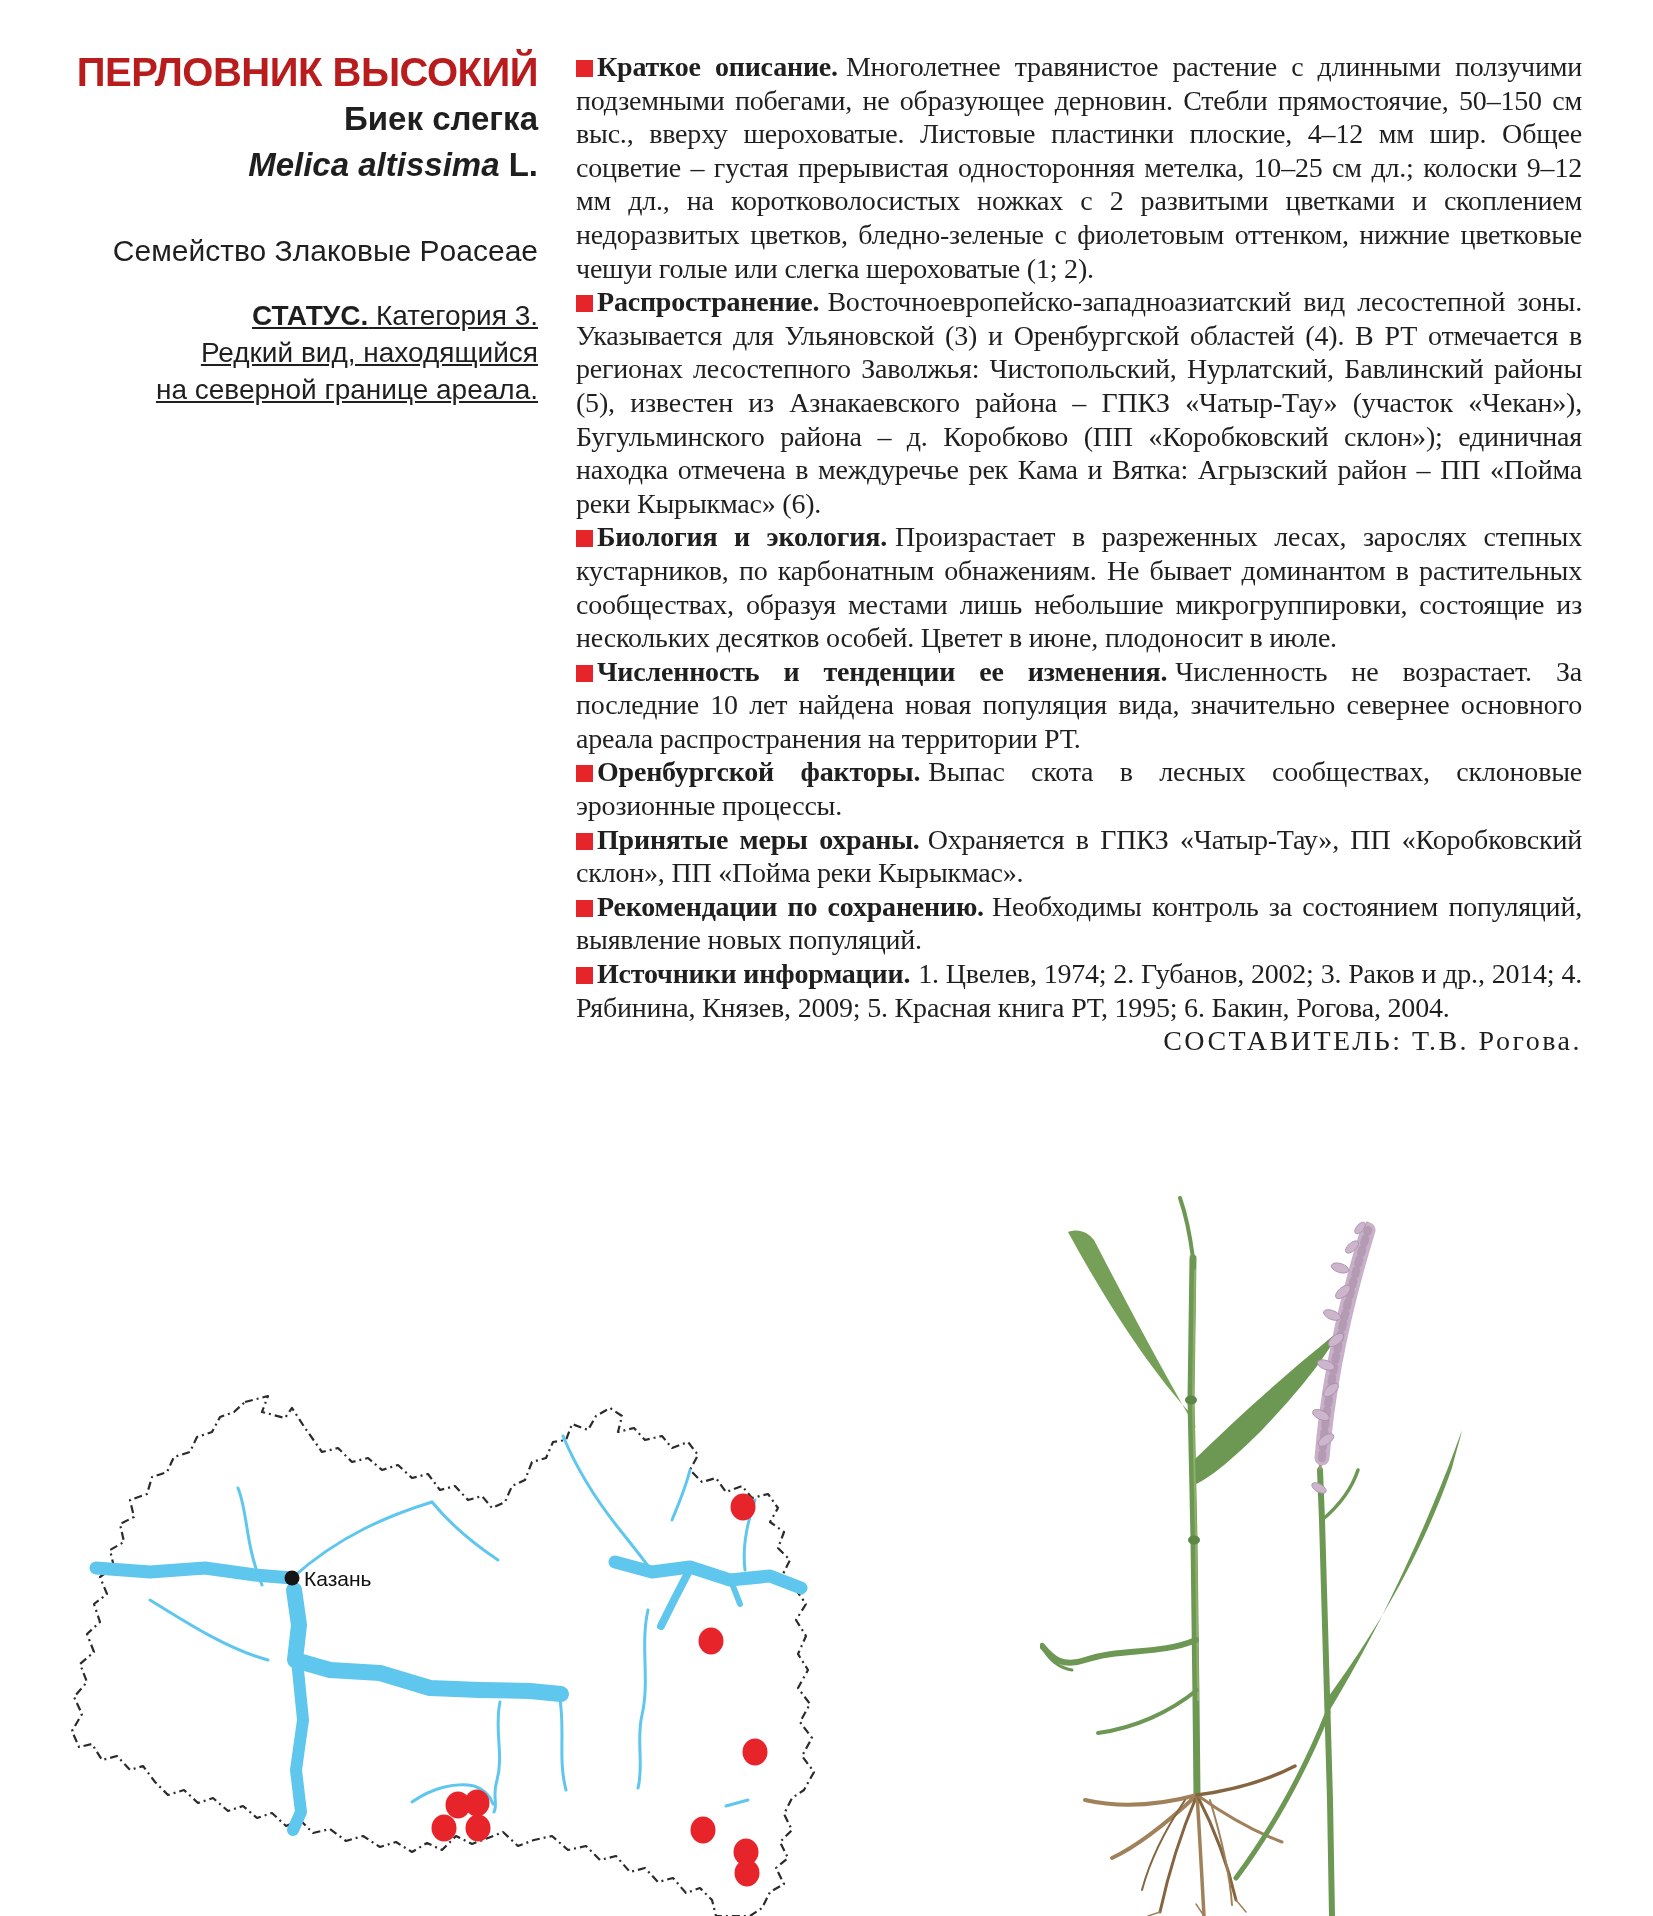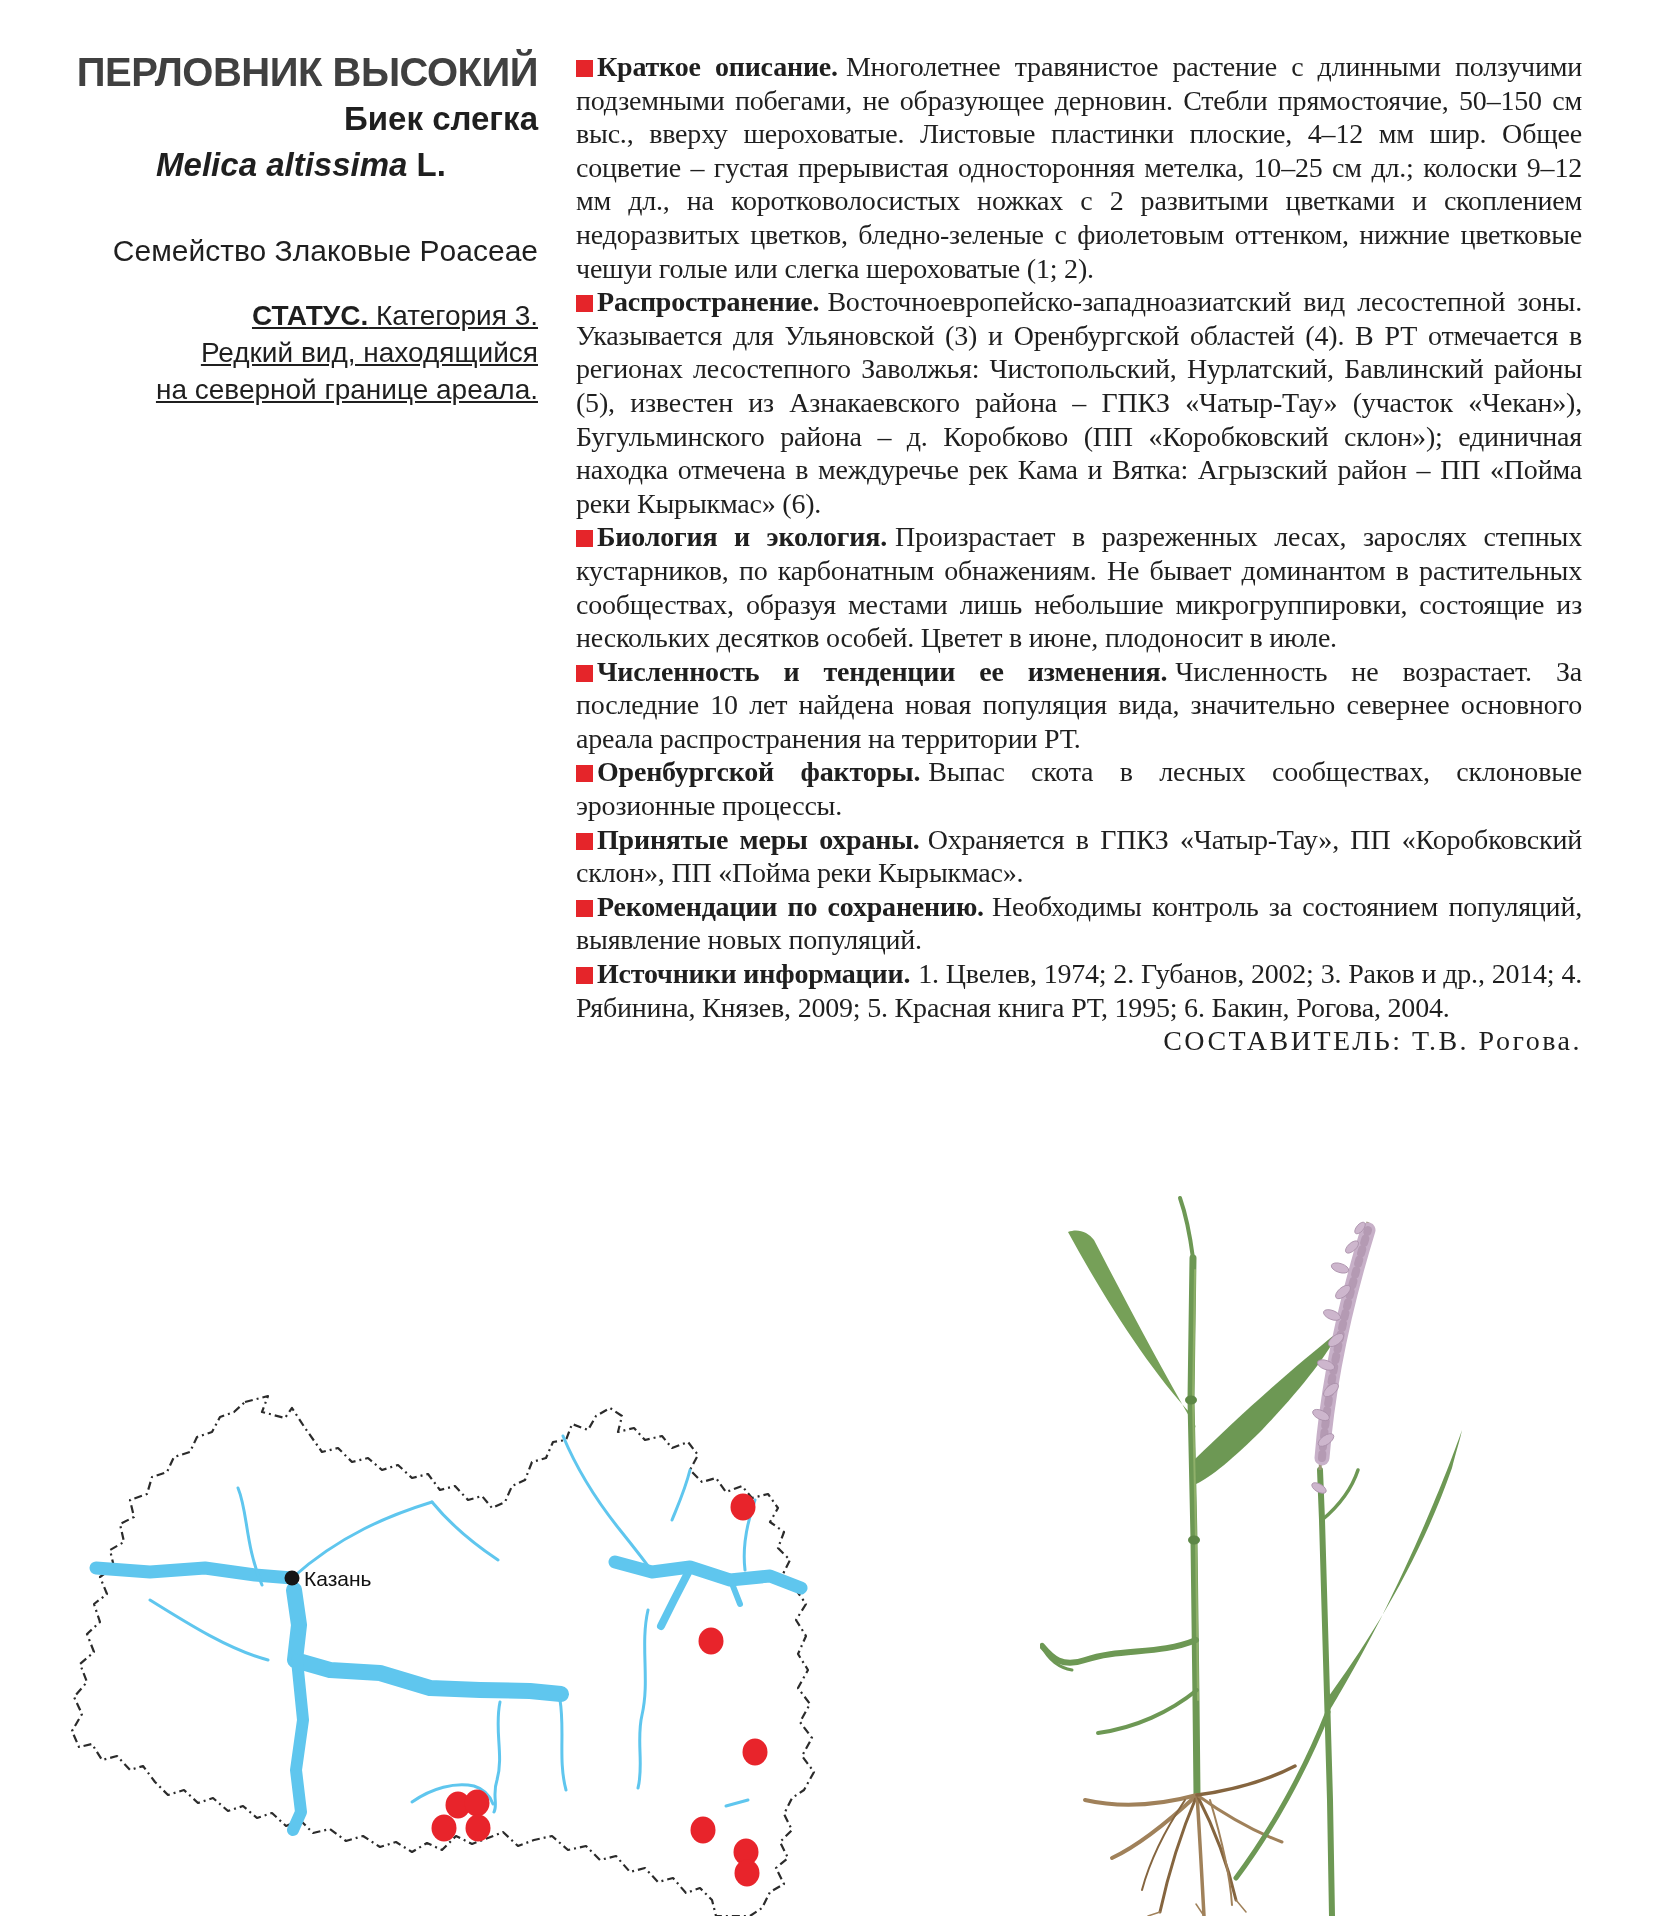--- a/index.html
+++ b/index.html
@@ -1,23 +1,23 @@
 <!DOCTYPE html>
 <html><head>
 <meta charset="utf-8">
 <style>
   html,body{margin:0;padding:0;background:#777;}
   .page{position:relative;width:1653px;height:1916px;background:#ffffff;margin:0 auto;
         font-family:"Liberation Sans", sans-serif;color:#1f1f1f;overflow:hidden;}
 
   
   .left-col{position:absolute;left:64px;top:48px;width:474px;text-align:right;}
-  .page-title{font-size:40px;line-height:48px;font-weight:bold;color:#404040;letter-spacing:-0.5px;}
+  .page-title{font-size:40px;line-height:48px;font-weight:bold;color:#b91c1c;letter-spacing:-0.5px;}
   .tatar-name{font-size:33px;line-height:46px;font-weight:bold;}
-  .latin-line{font-size:33px;line-height:45px;font-weight:bold;text-align:center;}
+  .latin-line{font-size:33px;line-height:45px;font-weight:bold;}
   .latin-name{font-style:italic;}
   .family-line{font-size:30px;line-height:36px;margin-top:46px;}
   .status-block{font-size:28px;line-height:37px;margin-top:28px;text-decoration:underline;}
   .status-label{font-weight:bold;}
 
   
   .main-text{position:absolute;left:576px;top:50px;width:1006px;
              font-size:28px;line-height:33.6px;text-align:justify;letter-spacing:-0.2px;}
   .para{margin:0;font-family:Liberation Serif, serif;}
   .bullet{display:inline-block;width:17px;height:17px;background:#e5252a;

